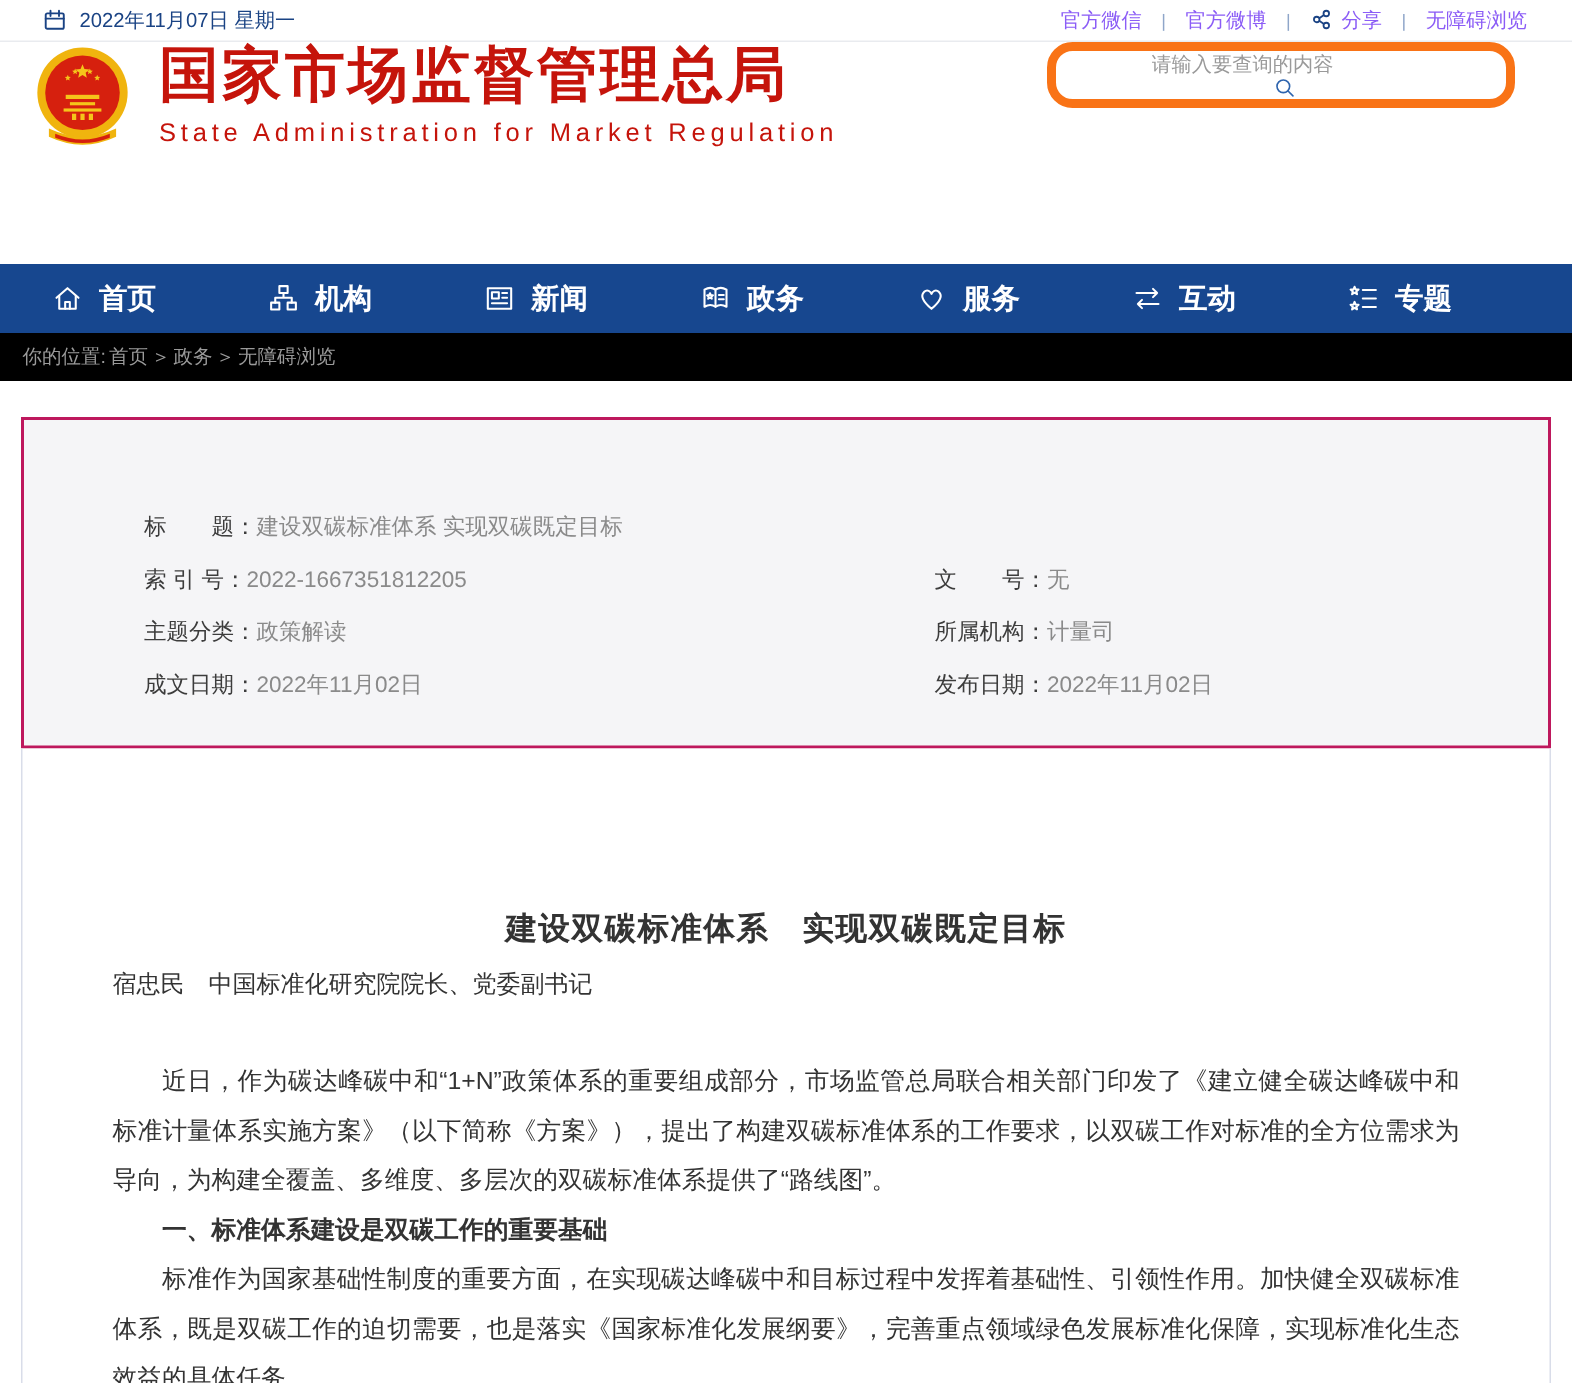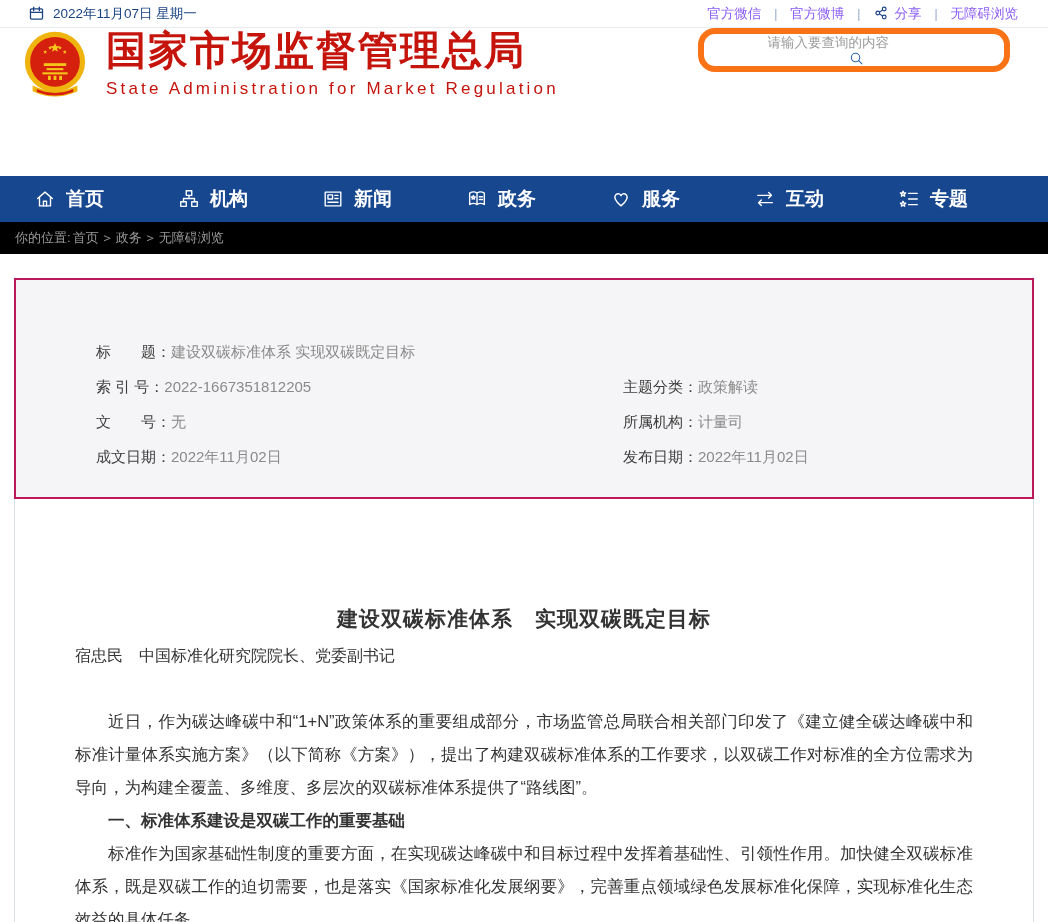--- a/index.html
+++ b/index.html
@@ -193,24 +193,24 @@
 
   <div class="meta-box">
     <div class="meta-grid">
       <div class="meta-row full">
         <span class="meta-label">标　　题：</span><span class="meta-value">建设双碳标准体系 实现双碳既定目标</span>
       </div>
       <div class="meta-row">
         <span class="meta-label">索 引 号：</span><span class="meta-value">2022-1667351812205</span>
       </div>
       <div class="meta-row">
+        <span class="meta-label">文　　号：</span><span class="meta-value">无</span>
+      </div>
+      <div class="meta-row">
         <span class="meta-label">主题分类：</span><span class="meta-value">政策解读</span>
-      </div>
-      <div class="meta-row">
-        <span class="meta-label">文　　号：</span><span class="meta-value">无</span>
       </div>
       <div class="meta-row">
         <span class="meta-label">所属机构：</span><span class="meta-value">计量司</span>
       </div>
       <div class="meta-row">
         <span class="meta-label">成文日期：</span><span class="meta-value">2022年11月02日</span>
       </div>
       <div class="meta-row">
         <span class="meta-label">发布日期：</span><span class="meta-value">2022年11月02日</span>
       </div>

